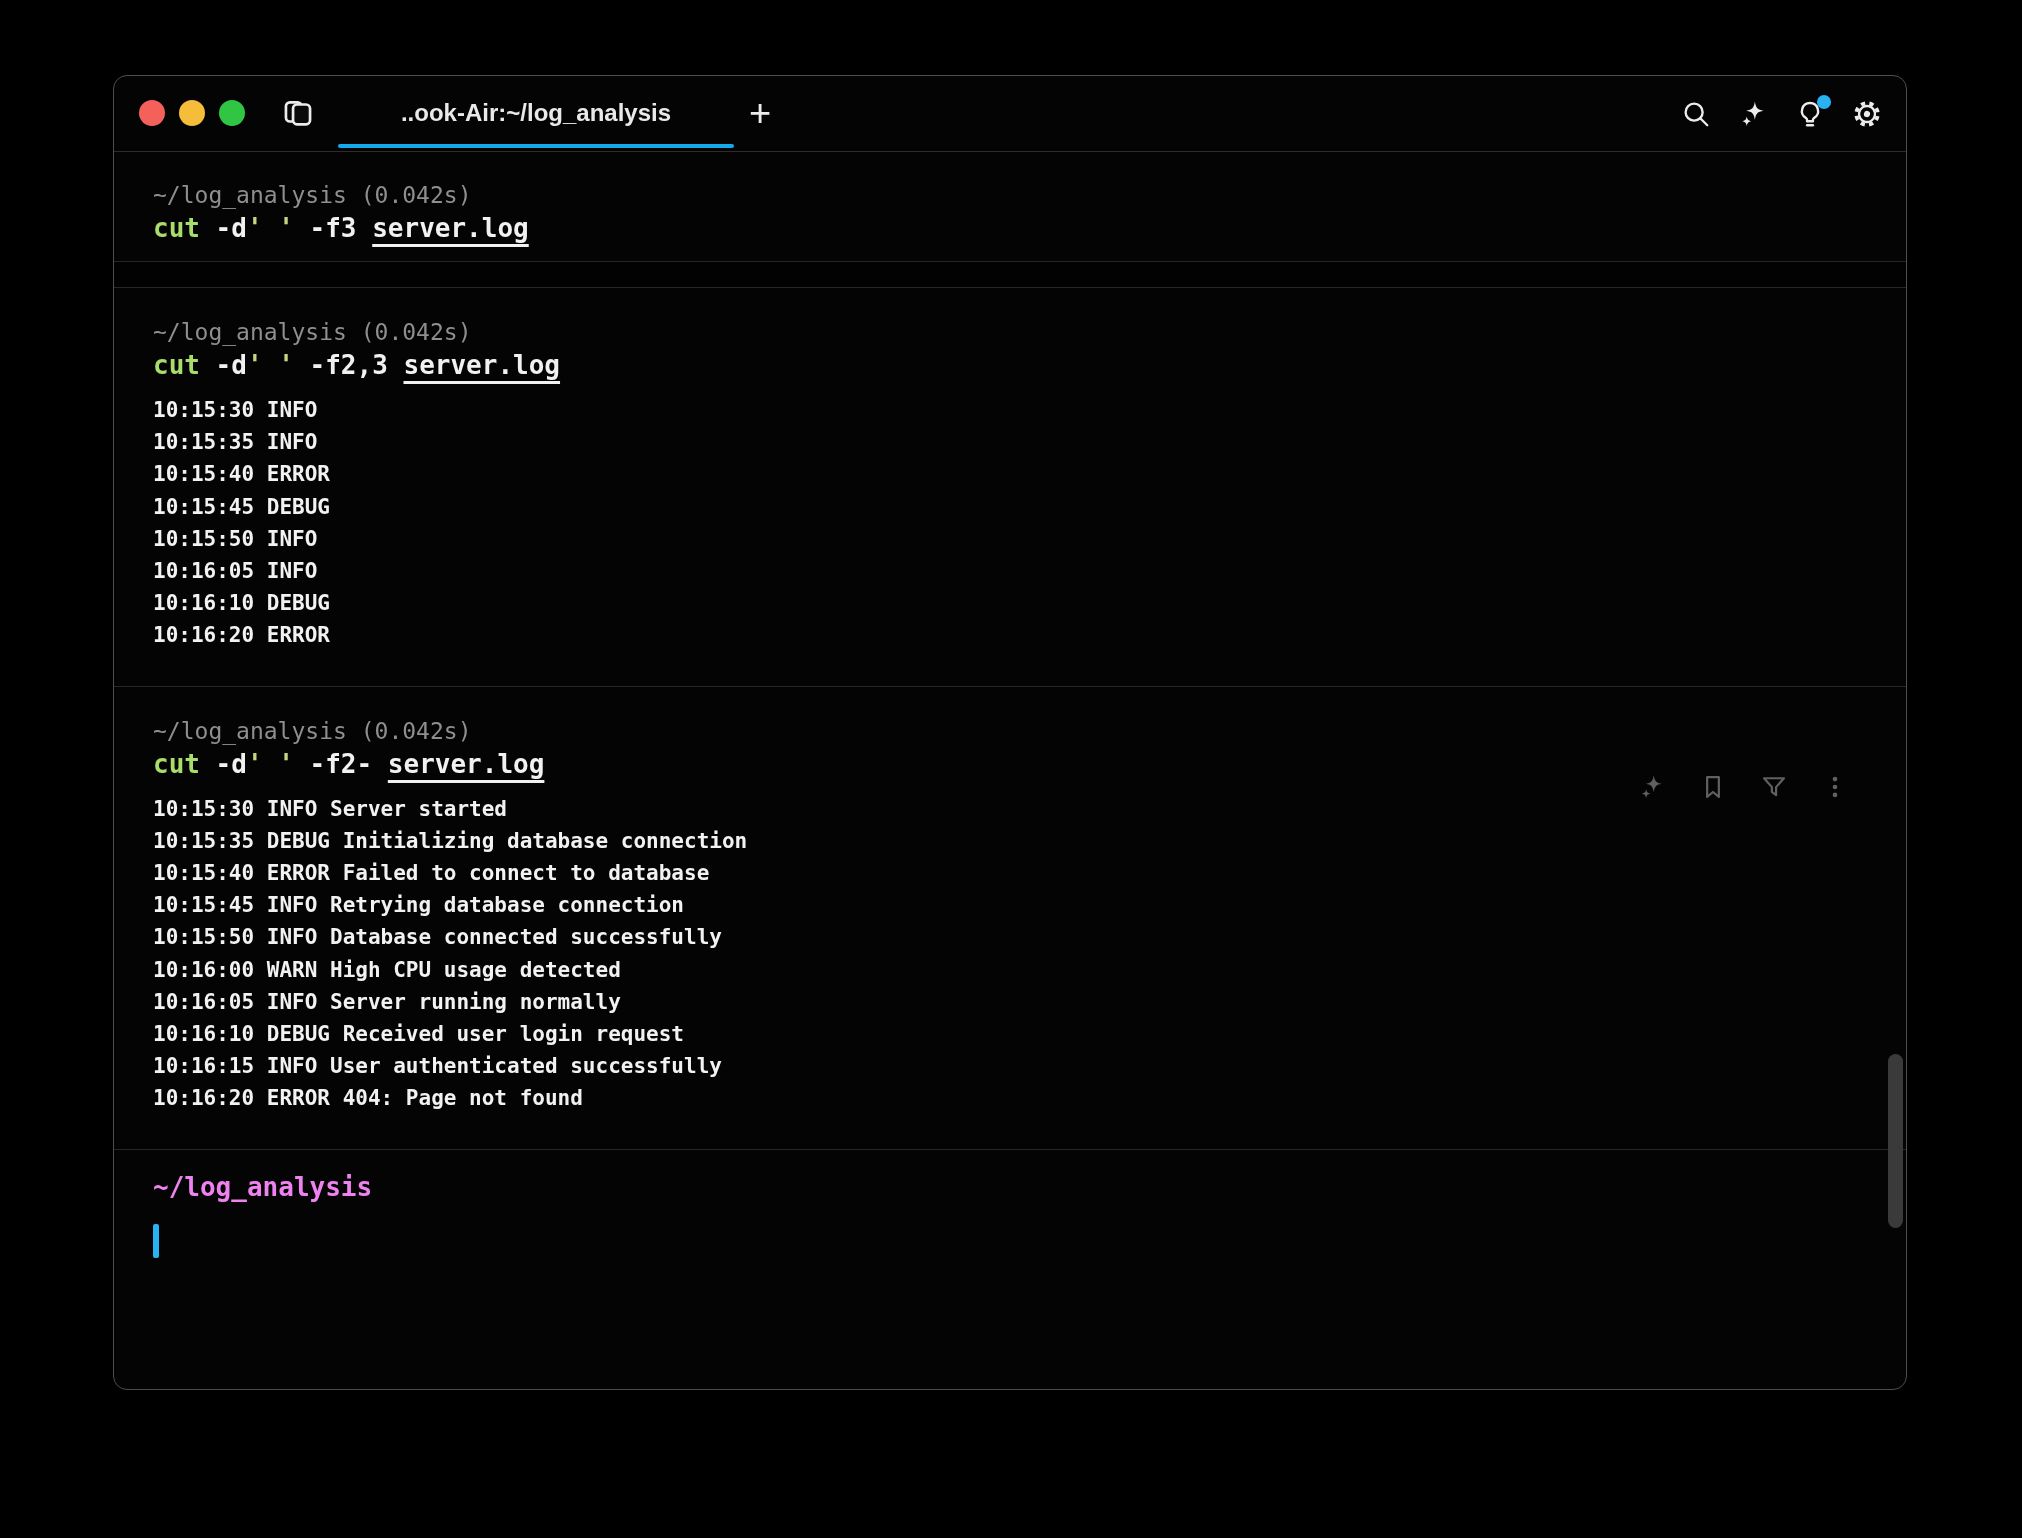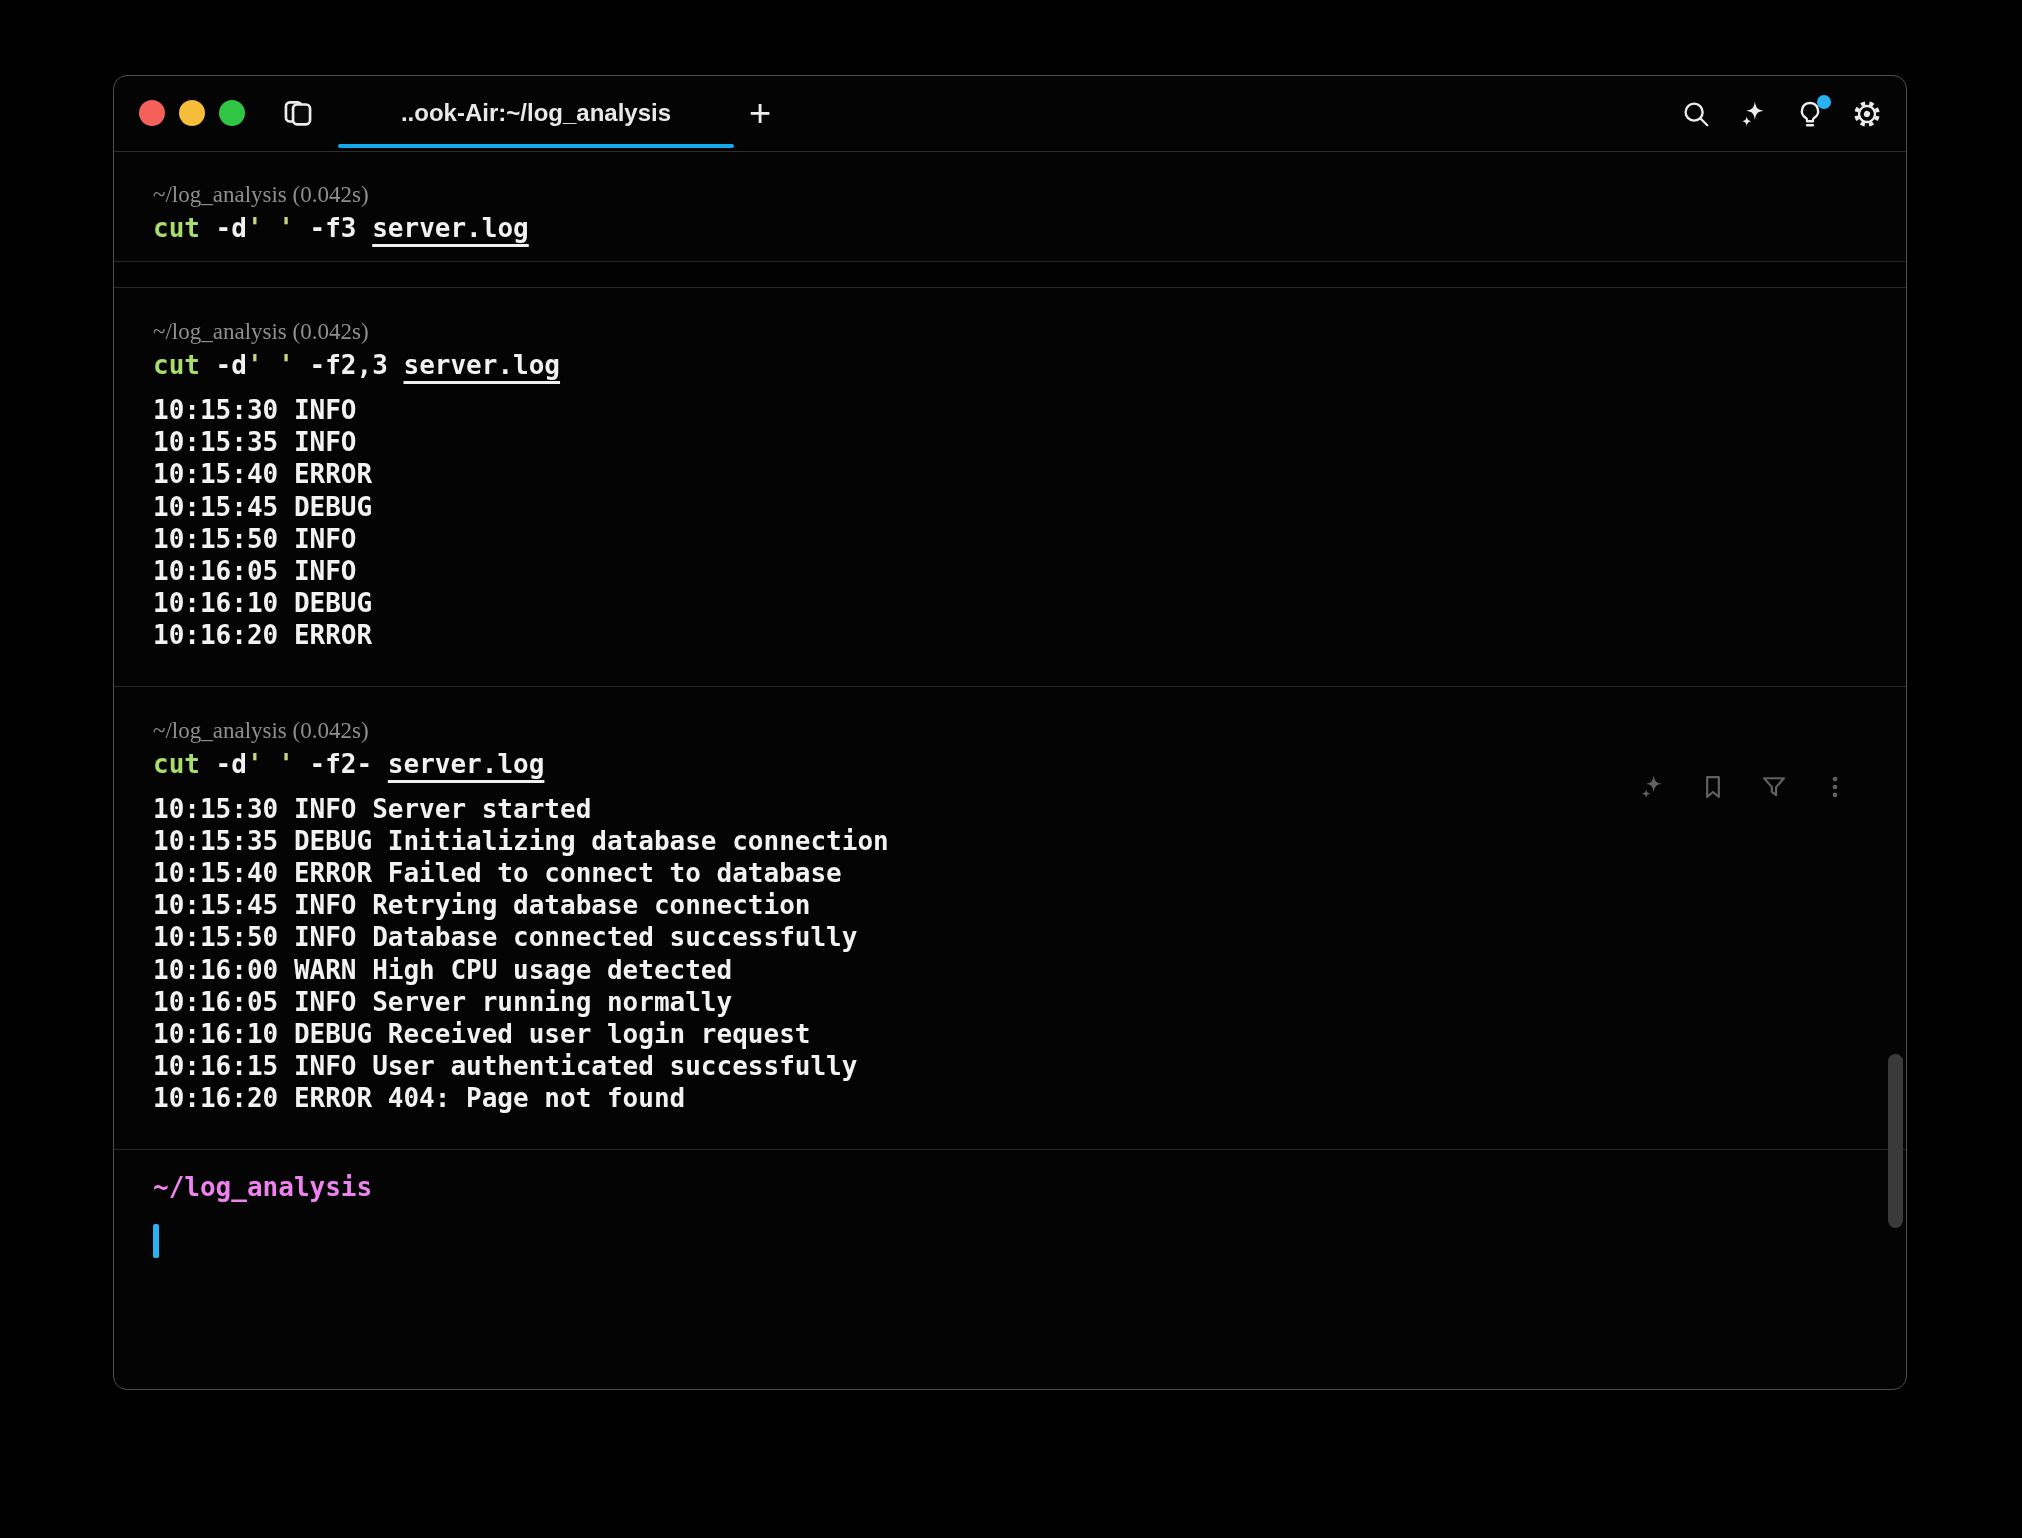--- a/index.html
+++ b/index.html
@@ -47,32 +47,32 @@
     background:var(--cursor_blue);
   }
   svg .st{fill:none;stroke:#ececec;stroke-width:1.9;stroke-linecap:round;stroke-linejoin:round;}
   svg .fl{fill:#ececec;stroke:none;}
   .toolbar svg .st{stroke:#606060;}
   .toolbar svg .fl{fill:#606060;}
   
   .term{position:relative;}
   .block{padding:30px 0 34px 39px;position:relative;}
   .block:first-child{padding-top:29px;padding-bottom:14px;}
-  .head{position:relative;color:#8f8f8f;font-size:23px;line-height:28px;font-weight:400;white-space:pre;font-family:Liberation Serif, serif;}
+  .head{position:relative;color:#8f8f8f;font-size:23px;line-height:28px;font-weight:400;white-space:pre;}
   .toolbar{position:absolute;right:57px;top:50%;transform:translateY(-50%);display:flex;gap:33px;}
   .toolbar .icon{width:28px;height:28px;display:inline-block;}
   .toolbar .icon svg{width:28px;height:28px;display:block;}
   .cmd{font-size:26px;line-height:38px;font-weight:700;white-space:pre;}
   .cmd span{white-space:pre;}
   .seg-cmd{color:var(--command_green);}
   .seg-plain{color:#f1f1f1;}
   .seg-str{color:var(--string_khaki);font-weight:600;}
   .seg-file{color:#f1f1f1;text-decoration:underline;text-decoration-thickness:2.5px;text-underline-offset:7px;}
   .out{margin-top:10px;}
-  .out-line{font-size:26px;line-height:32.2px;color:#f2f2f2;font-weight:600;white-space:pre;}
+  .out-line{font-size:21px;line-height:32.2px;color:#f2f2f2;font-weight:600;white-space:pre;}
   .sep{border-top:1px solid #272727;height:0;}
   .empty-band{height:25px;background:#020202;}
   
   .prompt-area{padding:21px 0 0 39px;}
   .prompt-path{color:var(--prompt_violet);font-size:26px;line-height:32px;font-weight:700;white-space:pre;}
   .cursor{margin-top:21px;width:6px;height:34px;border-radius:2px;background:var(--cursor_blue);}
   
   .scrollbar-thumb{
     position:absolute;right:3px;top:978px;width:15px;height:174px;border-radius:8px;background:#3a3a3a;
   }

